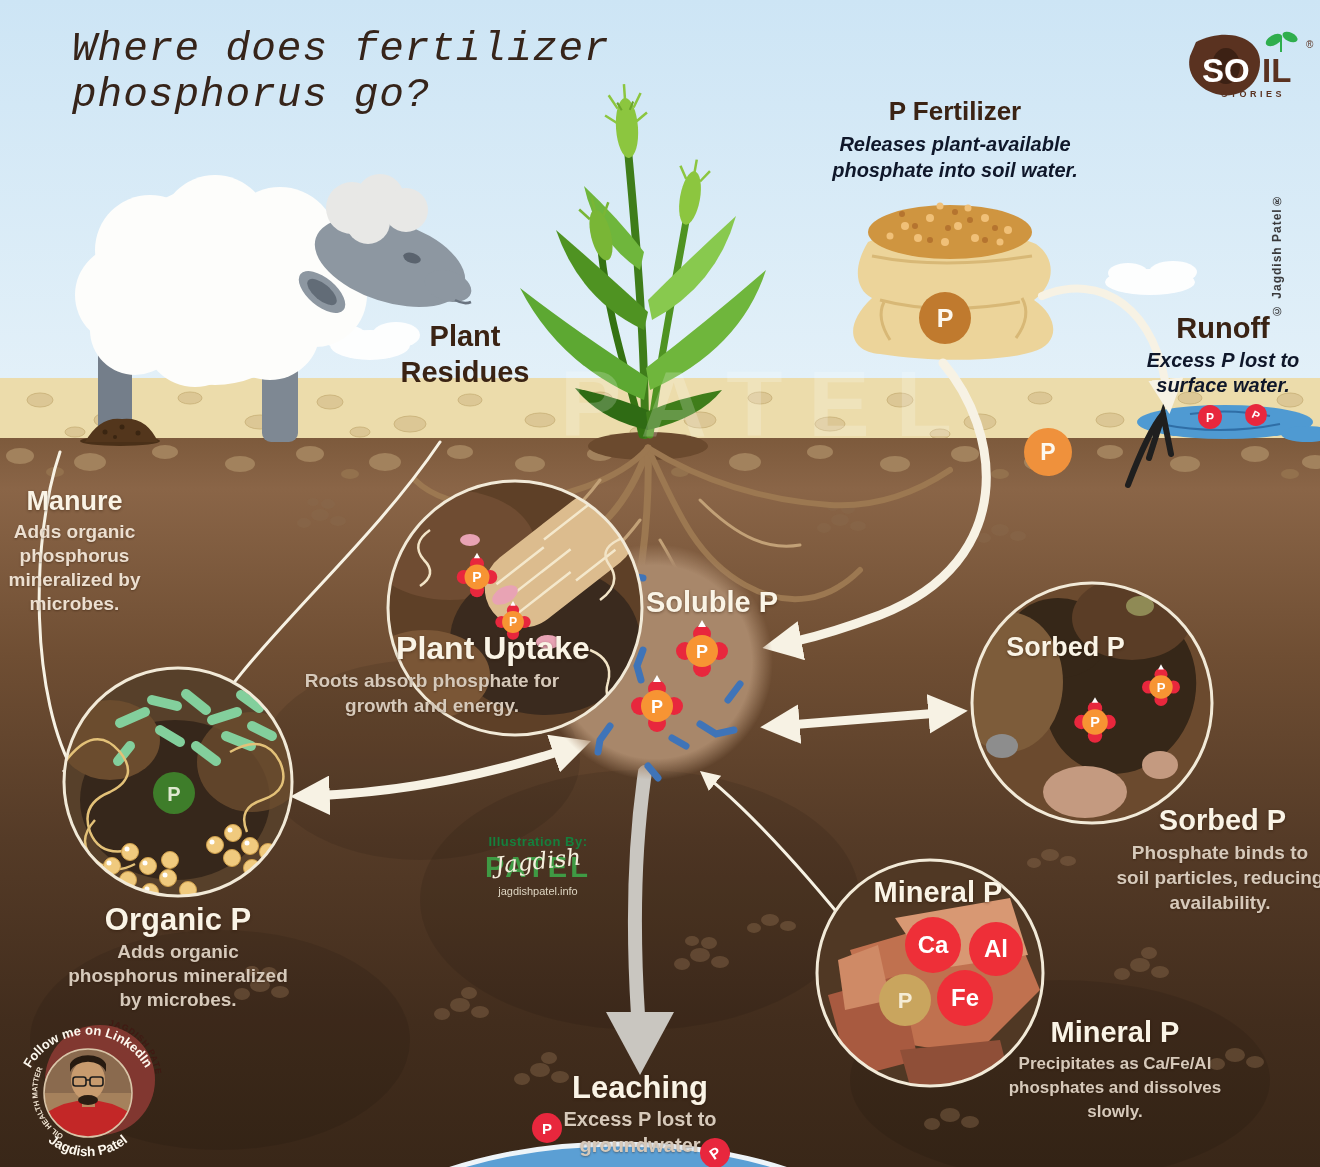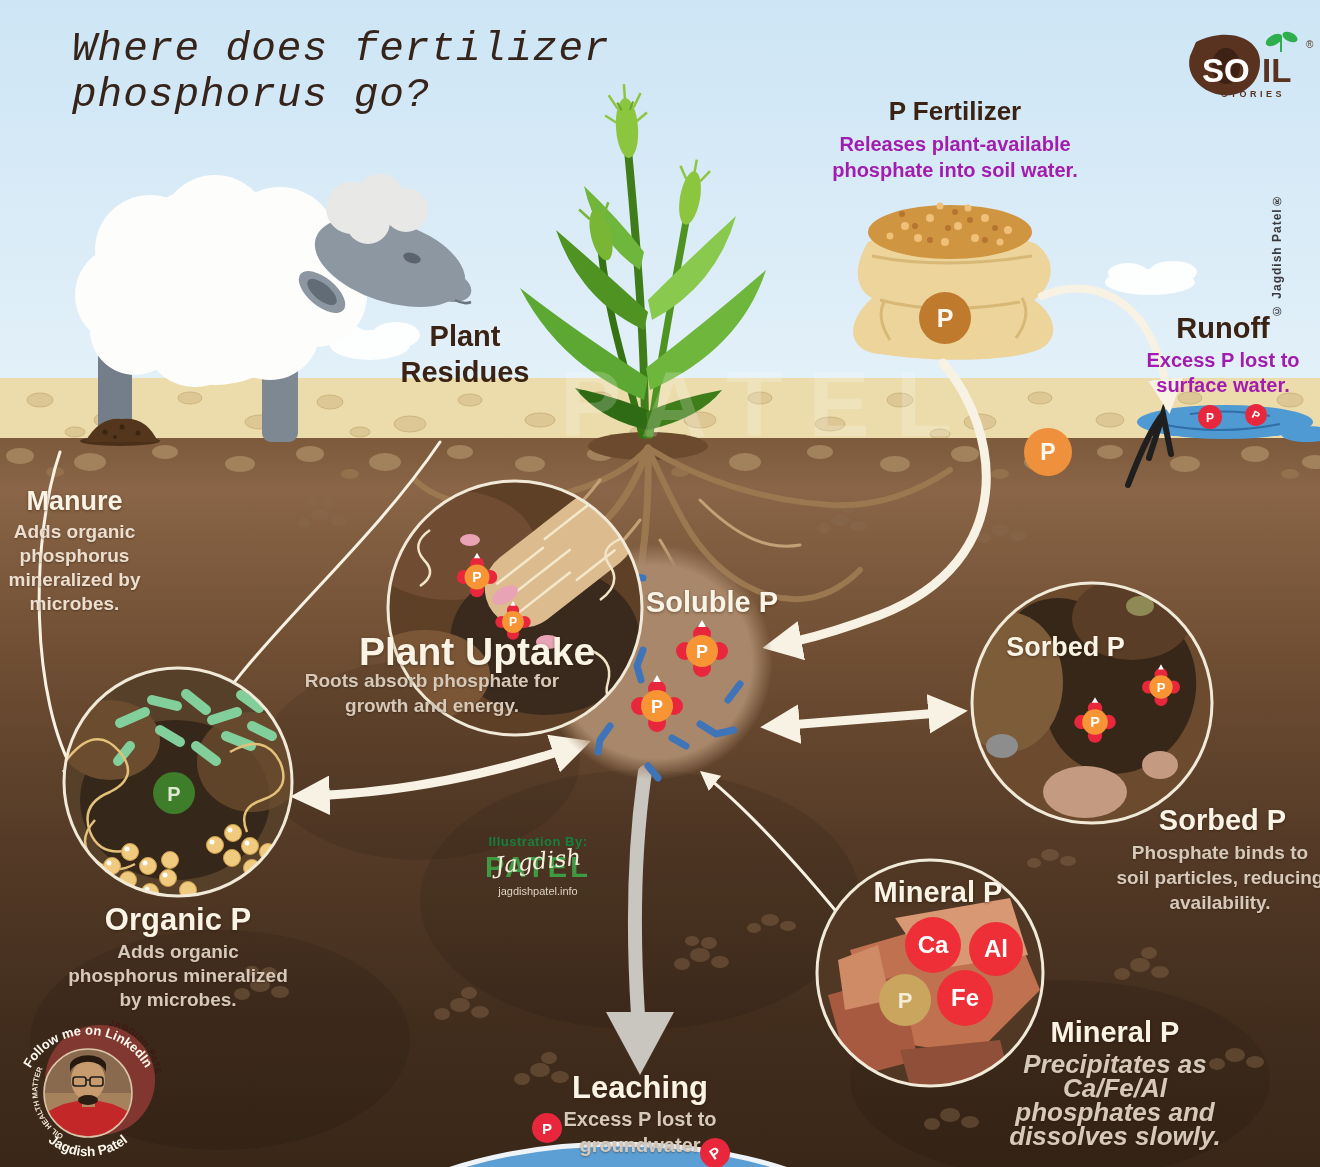--- a/index.html
+++ b/index.html
@@ -2,21 +2,21 @@
 <html><head>
 <meta charset="utf-8">
 <style>
   html,body{margin:0;padding:0;background:#222;}
   #stage{position:relative;width:1320px;height:1167px;overflow:hidden;
          font-family:"Liberation Sans",sans-serif;background:#cfe7f6;}
   #scene{position:absolute;left:0;top:0;z-index:1;}
   svg text{font-family:"Liberation Sans",sans-serif;}
   .txt{position:absolute;z-index:3;text-align:center;}
   .h-brown{font-weight:bold;color:#3a2314;}
-  .sub-brown{font-weight:bold;color:#a21caf;}
+  .sub-brown{font-weight:bold;color:#0f172a;font-style:italic;}
   .h-cream{font-weight:bold;color:#faf4e6;text-shadow:0 1px 3px rgba(40,20,5,.45);text-align:center;}
   .sub-light{font-weight:bold;color:#d6c9ba;text-shadow:0 1px 2px rgba(40,20,5,.4);}
   .sub-manure{font-weight:bold;color:#ecdfd0;text-shadow:0 1px 2px rgba(40,20,5,.4);}
   #title{left:44px;top:26px;width:720px;text-align:left;font-family:Liberation Mono, monospace;
          font-style:italic;font-weight:400;font-size:41px;color:#36241a;letter-spacing:1px;margin-left:28px;}
   #watermark{left:560px;top:352px;width:760px;text-align:left;font-size:92px;font-weight:bold;
          color:rgba(255,255,255,.20);letter-spacing:26px;z-index:2;}
   #copyright{left:1270px;top:178px;height:140px;writing-mode:vertical-rl;transform:rotate(180deg);
          font-size:12px;font-weight:bold;color:#38383a;letter-spacing:1px;text-align:left;}
   #credit{left:448px;top:834px;width:180px;}
@@ -633,35 +633,35 @@
 <div class="txt sub-brown" style="left:790px;top:131px;width:330px;font-size:20px;line-height:26px;">Releases plant-available phosphate into soil water.</div>
 
 <div class="txt h-brown" style="left:1128px;top:312px;width:190px;font-size:29px;">Runoff</div>
 <div class="txt sub-brown" style="left:1128px;top:348px;width:190px;font-size:20px;line-height:25px;">Excess P lost to surface water.</div>
 
 <div class="txt h-brown" style="left:380px;top:318px;width:170px;font-size:29px;line-height:36px;">Plant Residues</div>
 
 <div class="txt h-cream" style="left:2px;top:486px;width:145px;font-size:27px;">Manure</div>
 <div class="txt sub-manure" style="left:2px;top:520px;width:145px;font-size:19px;line-height:24px;">Adds organic phosphorus mineralized by microbes.</div>
 
-<div class="txt h-cream" style="left:337px;top:630px;width:280px;font-size:39px;">Plant Uptake</div>
+<div class="txt h-cream" style="left:353px;top:630px;width:280px;font-size:32px;">Plant Uptake</div>
 <div class="txt sub-light" style="left:292px;top:668px;width:280px;font-size:19px;line-height:25px;">Roots absorb phosphate for growth and energy.</div>
 
 <div class="txt h-cream" style="left:592px;top:586px;width:240px;font-size:29px;">Soluble P</div>
 
 <div class="txt h-cream" style="left:998px;top:632px;width:135px;font-size:27px;">Sorbed P</div>
 <div class="txt h-cream" style="left:1120px;top:804px;width:205px;font-size:29px;">Sorbed P</div>
 <div class="txt sub-light" style="left:1115px;top:840px;width:210px;font-size:19px;line-height:25px;">Phosphate binds to soil particles, reducing availability.</div>
 
 <div class="txt h-cream" style="left:78px;top:902px;width:200px;font-size:31px;">Organic P</div>
 <div class="txt sub-light" style="left:63px;top:940px;width:230px;font-size:19px;line-height:24px;">Adds organic phosphorus mineralized by microbes.</div>
 
 <div class="txt h-cream" style="left:858px;top:876px;width:160px;font-size:29px;">Mineral P</div>
 <div class="txt h-cream" style="left:1020px;top:1016px;width:190px;font-size:29px;">Mineral P</div>
-<div class="txt sub-light" style="left:1008px;top:1052px;width:214px;font-size:26px;line-height:24px;font-style:italic;">Precipitates as Ca/Fe/Al phosphates and dissolves slowly.</div>
+<div class="txt sub-light" style="left:1008px;top:1052px;width:214px;font-size:17px;line-height:24px;">Precipitates as Ca/Fe/Al phosphates and dissolves slowly.</div>
 
 <div class="txt h-cream" style="left:540px;top:1070px;width:200px;font-size:31px;">Leaching</div>
 <div class="txt sub-light" style="left:530px;top:1106px;width:220px;font-size:20px;line-height:26px;">Excess P lost to groundwater</div>
 
 <div class="txt" id="credit">
   <div class="pfx">Illustration By:</div>
   <div class="blockname">
     <span class="patel">PATEL</span>
     <span class="jagdish">Jagdish</span>
   </div>

